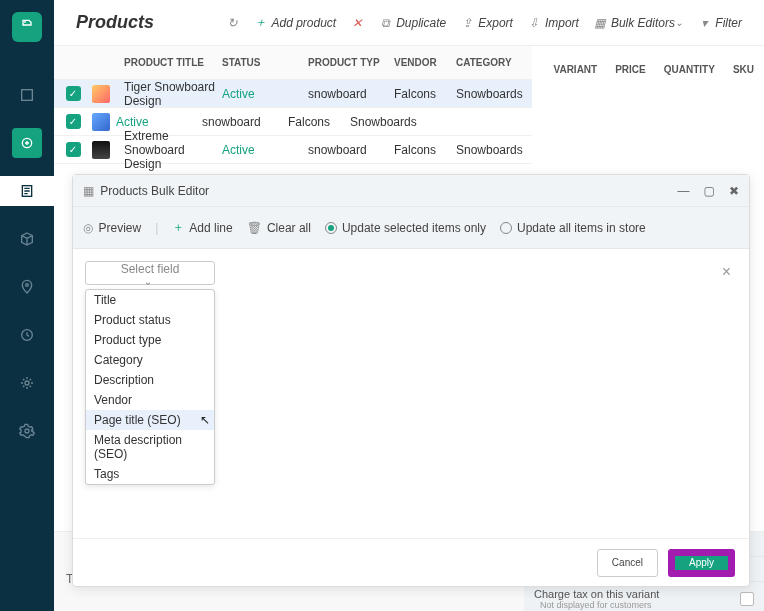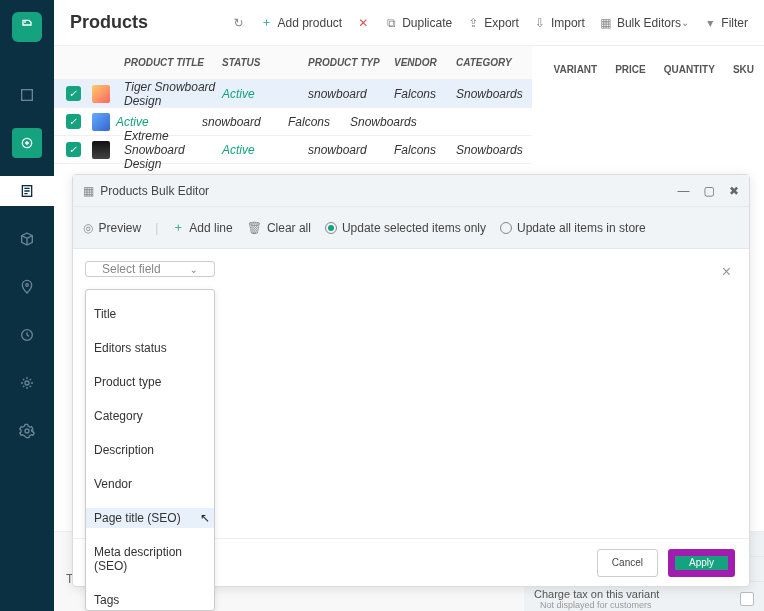--- a/index.html
+++ b/index.html
@@ -3,31 +3,31 @@
 <meta charset="utf-8">
 <style>
 * { box-sizing: border-box; margin: 0; padding: 0; }
 body { font-family: -apple-system, BlinkMacSystemFont, "Segoe UI", Arial, sans-serif; font-size: 12px; color: #333; background: #f5f5f5; width: 764px; height: 611px; overflow: hidden; position: relative; }
 .sidebar { position: absolute; left: 0; top: 0; width: 54px; height: 611px; background: #0a3042; display: flex; flex-direction: column; align-items: center; padding-top: 12px; gap: 18px; }
 .sidebar .logo { width: 30px; height: 30px; background: #15a37f; border-radius: 6px; display: flex; align-items: center; justify-content: center; margin-bottom: 20px; }
 .sidebar-item { width: 30px; height: 30px; display: flex; align-items: center; justify-content: center; color: #6b8593; cursor: pointer; border-radius: 4px; }
 .sidebar-item.active { background: #15a37f; color: #fff; }
 .sidebar-item.highlight { background: #fff; color: #0a3042; width: 54px; border-radius: 0; }
 .main { position: absolute; left: 54px; top: 0; right: 0; height: 611px; background: #fff; }
-.header { height: 46px; display: flex; align-items: center; padding: 0 16px; border-bottom: 1px solid #eee; }
+.header { height: 46px; display: flex; align-items: center; padding: 0 22px; border-bottom: 1px solid #eee; font-style: italic; }
 .header h1 { font-size: 18px; font-weight: 700; flex: 0 0 auto; margin-right: 20px; }
 .toolbar { display: flex; align-items: center; gap: 14px; margin-left: auto; font-size: 12px; }
 .tb-btn { display: flex; align-items: center; gap: 4px; cursor: pointer; color: #444; }
 .tb-btn .ico { width: 14px; height: 14px; display: inline-flex; align-items: center; justify-content: center; }
 .ico-green { color: #15a37f; }
 .ico-red { color: #d9534f; }
 .ico-gray { color: #888; }
 .chev { font-size: 10px; color: #888; margin-left: -4px;}
 .table-wrap { display: flex; }
-.table-left { flex: 1; font-style: italic; }
+.table-left { flex: 1; }
 .table-right { width: 232px; padding: 8px 10px; }
 .thead { display: flex; height: 34px; align-items: center; background: #fafafa; border-bottom: 1px solid #eee; font-size: 10px; color: #555; text-transform: uppercase; font-weight: 600; }
 .col-check { width: 38px; text-align: center; }
 .col-thumb { width: 24px; }
 .col-title { flex: 1; padding-left: 8px; }
 .col-status { width: 58px; }
 .col-type { width: 86px; margin-left: 28px; }
 .col-vendor { width: 62px; }
 .col-cat { width: 76px; text-align: left; }
 .trow { display: flex; height: 28px; align-items: center; border-bottom: 1px solid #f0f0f0; font-size: 12px; }
@@ -50,23 +50,23 @@
 .modal { position: absolute; left: 72px; right: 14px; top: 174px; bottom: 24px; background: #fff; border: 1px solid #dcdcdc; border-radius: 4px; box-shadow: 0 2px 12px rgba(0,0,0,.1); display: flex; flex-direction: column; z-index: 5;}
 .modal-header { height: 32px; background: #f0f4f7; border-bottom: 1px solid #e3e8ec; display: flex; align-items: center; padding: 0 10px; font-size: 12px; color: #444; }
 .modal-header .mh-title { display: flex; align-items: center; gap: 6px; }
 .mh-controls { margin-left: auto; display: flex; gap: 14px; color: #666; }
 .mh-controls span { cursor: pointer; font-size: 12px; }
 .modal-toolbar { height: 42px; display: flex; align-items: center; padding: 0 10px; gap: 14px; font-size: 12px; background: #f0f4f7; border-bottom: 1px solid #e3e8ec;}
 .mtb-item { display: flex; align-items: center; gap: 5px; cursor: pointer; color: #444;}
 .radio { width: 12px; height: 12px; border: 1px solid #888; border-radius: 50%; display: inline-flex; align-items: center; justify-content: center;}
 .radio.on::after { content: ""; width: 6px; height: 6px; background: #15a37f; border-radius: 50%; }
 .modal-body { flex: 1; position: relative; padding: 12px; }
-.select-field { width: 130px; height: 16px; border: 1px solid #ccc; border-radius: 3px; display: flex; align-items: center; justify-content: space-between; padding: 0 16px; color: #888; font-size: 12px; cursor: pointer; background:#fff;}
+.select-field { width: 130px; height: 24px; border: 1px solid #ccc; border-radius: 3px; display: flex; align-items: center; justify-content: space-between; padding: 0 8px; color: #888; font-size: 12px; cursor: pointer; background:#fff;flex-direction:column;}
 .dropdown { position: absolute; left: 12px; top: 40px; width: 130px; background: #fff; border: 1px solid #ccc; border-radius: 3px; box-shadow: 0 2px 6px rgba(0,0,0,.1); font-size: 12px; }
-.dropdown .opt { padding: 3px 8px; cursor: pointer; color: #333; margin-top: 14px; }
+.dropdown .opt { padding: 3px 8px; cursor: pointer; color: #333; }
 .dropdown .opt.hov { background: #e8f1fb; position: relative;}
 .cursor-arrow { position: absolute; right: 4px; top: 3px; font-size: 12px; color: #222; pointer-events:none;}
 .close-x { position: absolute; right: 18px; top: 14px; color: #999; cursor: pointer; font-size: 16px;}
 .modal-footer { height: 48px; border-top: 1px solid #eee; display: flex; justify-content: flex-end; align-items: center; gap: 10px; padding: 0 14px;}
 .btn { height: 28px; padding: 0 14px; border-radius: 3px; font-size: 10px; cursor: pointer; display: inline-flex; align-items: center; }
 .btn-default { background: #fff; border: 1px solid #ccc; color: #444; }
 .btn-primary { background: #15a37f; border: 7px solid #a21caf; color: #fff; }
 svg { display: block; }
 </style>
 </head>
@@ -277,21 +277,21 @@
       </div>
   </div>
   <div class="modal-body">
     <div class="select-field">
       <span>Select field</span>
       <span class="chev">⌄</span>
     </div>
     <div class="close-x">×</div>
     <div class="dropdown">
       <div class="opt">Title</div>
-      <div class="opt">Editors status</div>
+      <div class="opt">Product status</div>
       <div class="opt">Product type</div>
       <div class="opt">Category</div>
       <div class="opt">Description</div>
       <div class="opt">Vendor</div>
       <div class="opt hov"><span>Page title (SEO)</span><span class="cursor-arrow">↖</span></div>
       <div class="opt">Meta description (SEO)</div>
       <div class="opt">Tags</div>
     </div>
   </div>
   <div class="modal-footer">

